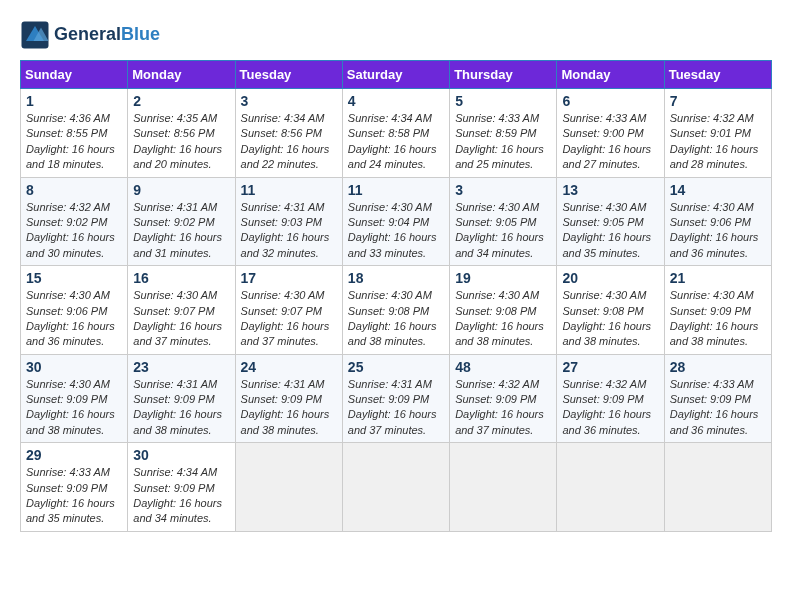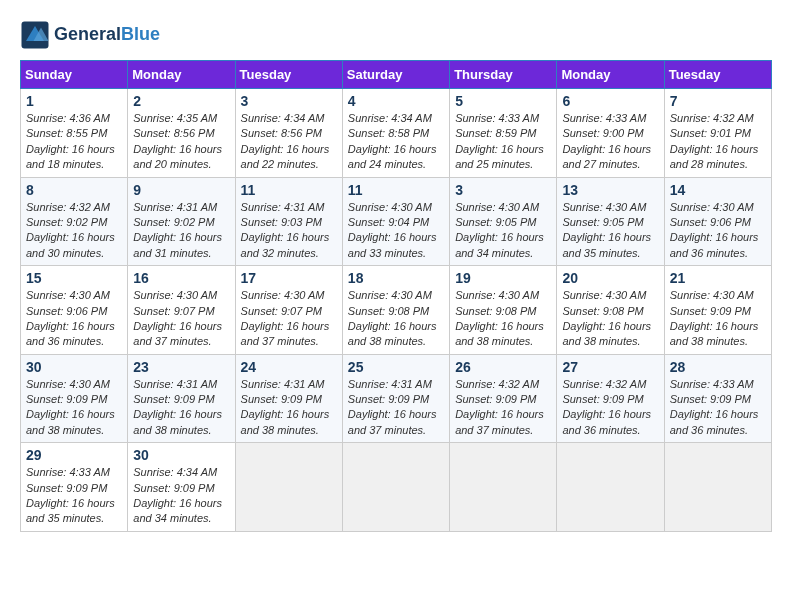--- a/index.html
+++ b/index.html
@@ -323,21 +323,21 @@
       </td>
         <td>
         <span class="day-number">25</span>
         <div class="day-info">
           Sunrise: 4:31 AM<br>
           Sunset: 9:09 PM<br>
           Daylight: 16 hours and 37 minutes.
         </div>
       </td>
         <td>
-        <span class="day-number">26</span>
+        <span class="day-number">48</span>
         <div class="day-info">
           Sunrise: 4:32 AM<br>
           Sunset: 9:09 PM<br>
           Daylight: 16 hours and 37 minutes.
         </div>
       </td>
         <td>
         <span class="day-number">27</span>
         <div class="day-info">
           Sunrise: 4:32 AM<br>

